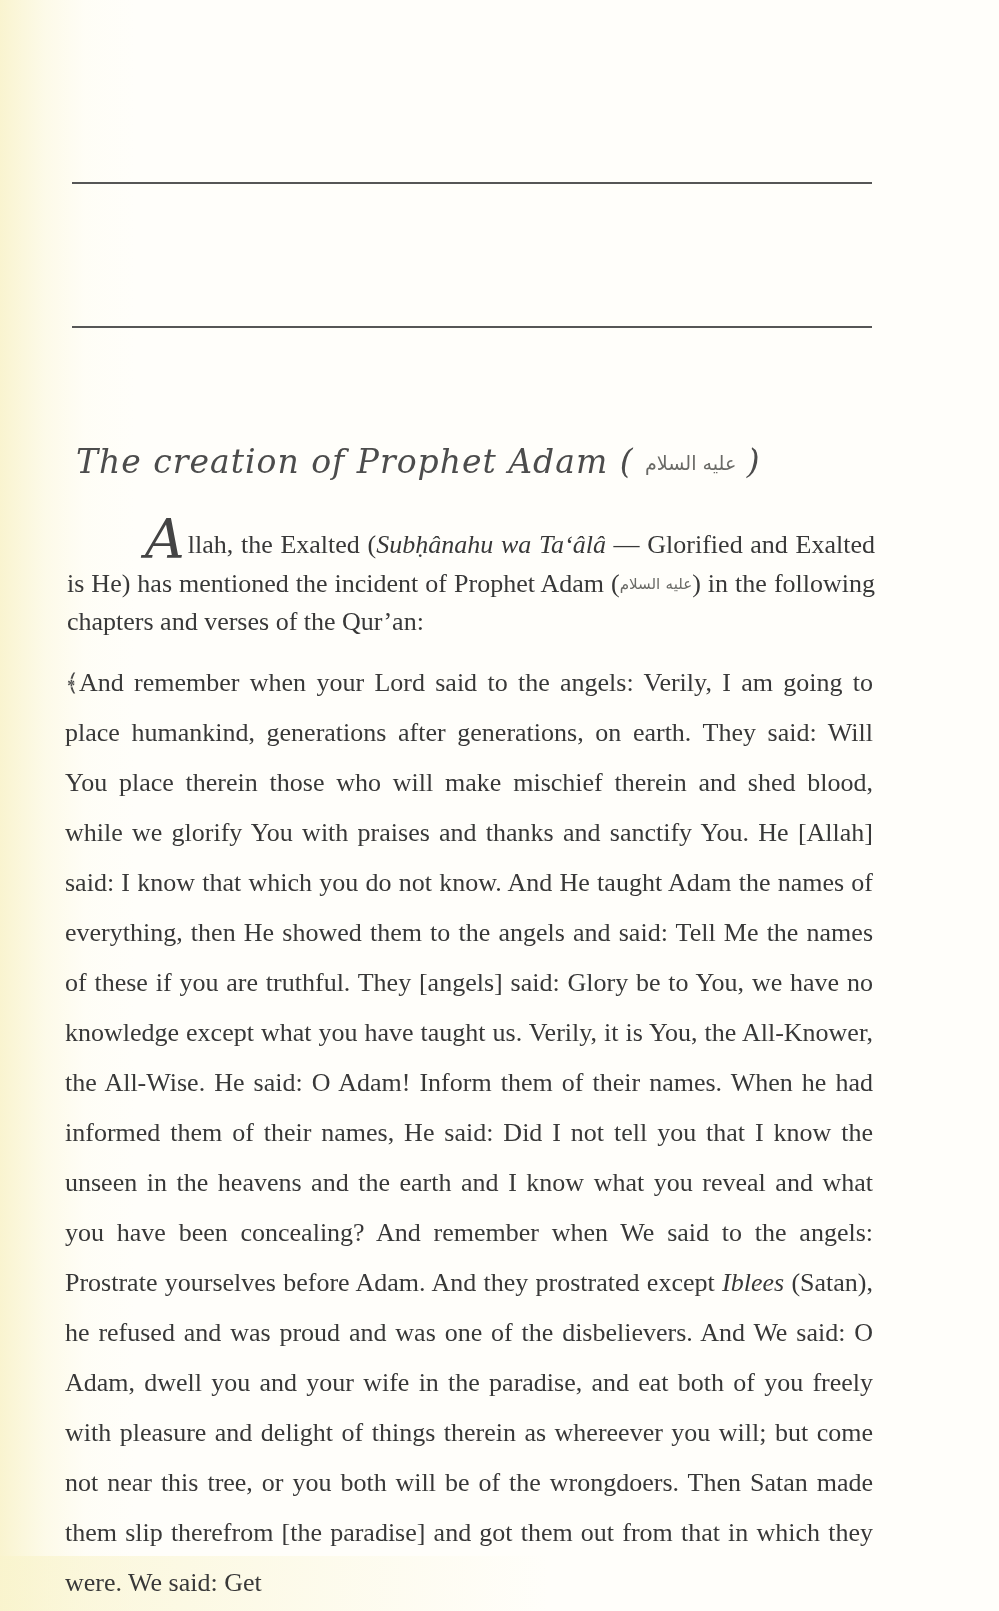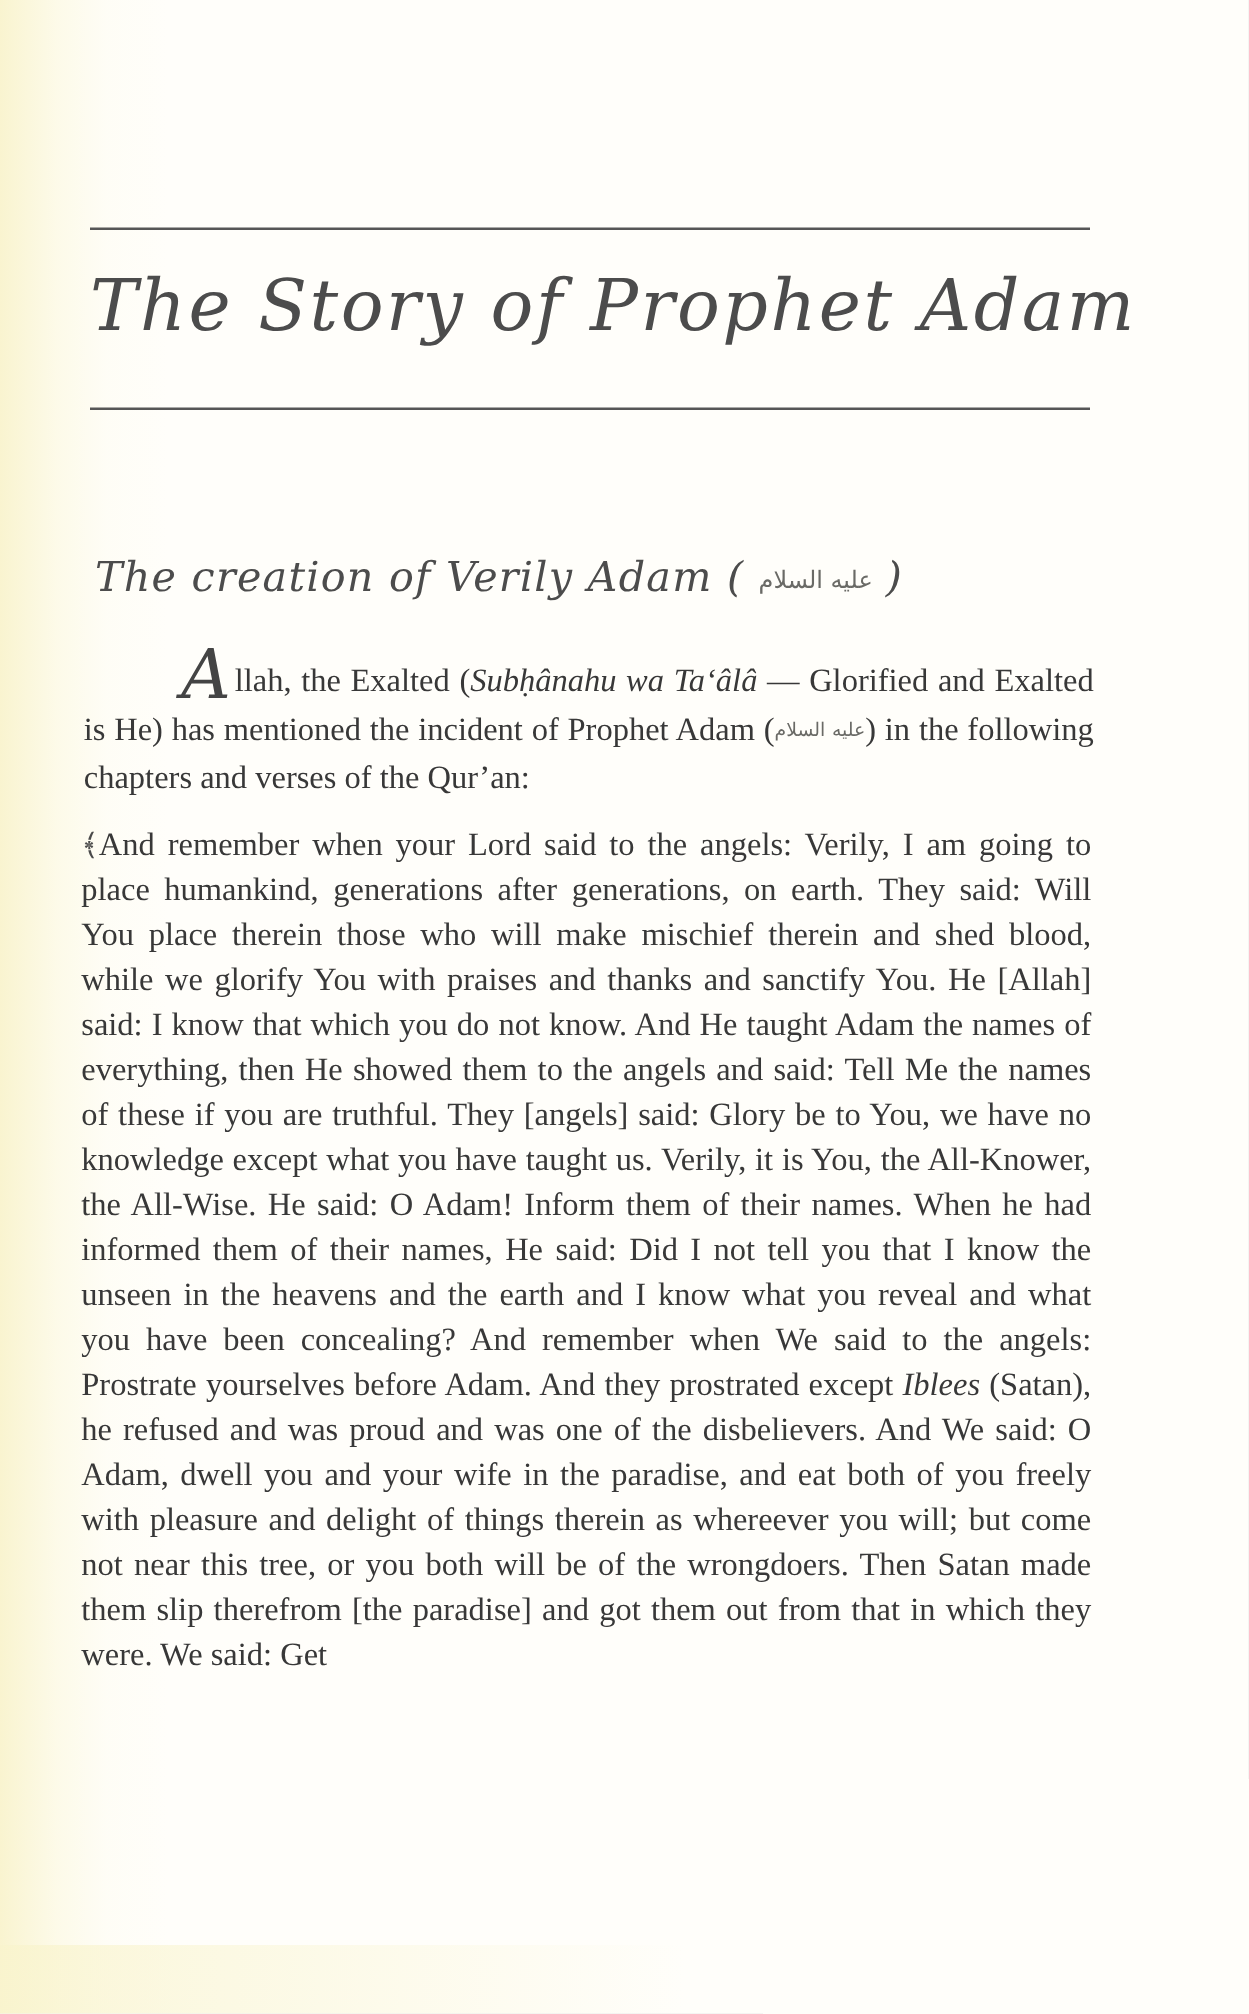--- a/index.html
+++ b/index.html
@@ -82,21 +82,21 @@
     text-indent: 78px;
     color: #383838;
   }
   .quote {
     position: absolute;
     top: 658px;
     left: 65px;
     width: 808px;
     margin: 0;
     font-size: 26px;
-    line-height: 36px;
+    line-height: 50px;
     text-align: justify;
     color: #383838;
   }
   .it { font-style: italic; }
   .arabic {
     font-family: "DejaVu Sans", sans-serif;
     font-size: 0.58em;
     vertical-align: 0.18em;
     color: #6a6a66;
     margin-top: 48px;
@@ -118,21 +118,20 @@
   }
 </style>
 </head>
 <body>
 
 <div class="page">
   <div class="left-edge"></div>
   <div class="bottom-edge"></div>
 
   <div class="rule rule-top"></div>
-  <h1 class="title">The Story of Prophet Adam</h1>
   <div class="rule rule-bottom"></div>
 
-  <h2 class="subtitle"><span>The creation of Verily Adam ( </span><span class="arabic">عليه السلام</span><span> )</span></h2>
+  <h2 class="subtitle"><span>The creation of Prophet Adam ( </span><span class="arabic">عليه السلام</span><span> )</span></h2>
 
   <p class="intro"><span class="dropcap">A</span><span><span>llah, the Exalted (</span><span class="it">Subḥânahu wa Ta‘âlâ</span><span> — Glorified and Exalted is He) has mentioned the incident of Prophet Adam (</span><span class="arabic">عليه السلام</span><span>) in the following chapters and verses of the Qur’an:</span></span></p>
 
   <p class="quote"><span class="ornate">﴾</span><span>And remember when your Lord said to the angels: Verily, I am going to place humankind, generations after generations, on earth. They said: Will You place therein those who will make mischief therein and shed blood, while we glorify You with praises and thanks and sanctify You. He [Allah] said: I know that which you do not know. And He taught Adam the names of everything, then He showed them to the angels and said: Tell Me the names of these if you are truthful. They [angels] said: Glory be to You, we have no knowledge except what you have taught us. Verily, it is You, the All-Knower, the All-Wise. He said: O Adam! Inform them of their names. When he had informed them of their names, He said: Did I not tell you that I know the unseen in the heavens and the earth and I know what you reveal and what you have been concealing? And remember when We said to the angels: Prostrate yourselves before Adam. And they prostrated except </span><span class="it">Iblees</span><span> (Satan), he refused and was proud and was one of the disbelievers. And We said: O Adam, dwell you and your wife in the paradise, and eat both of you freely with pleasure and delight of things therein as whereever you will; but come not near this tree, or you both will be of the wrongdoers. Then Satan made them slip therefrom [the paradise] and got them out from that in which they were. We said: Get</span></p>
 </div>
 
 </body></html>

